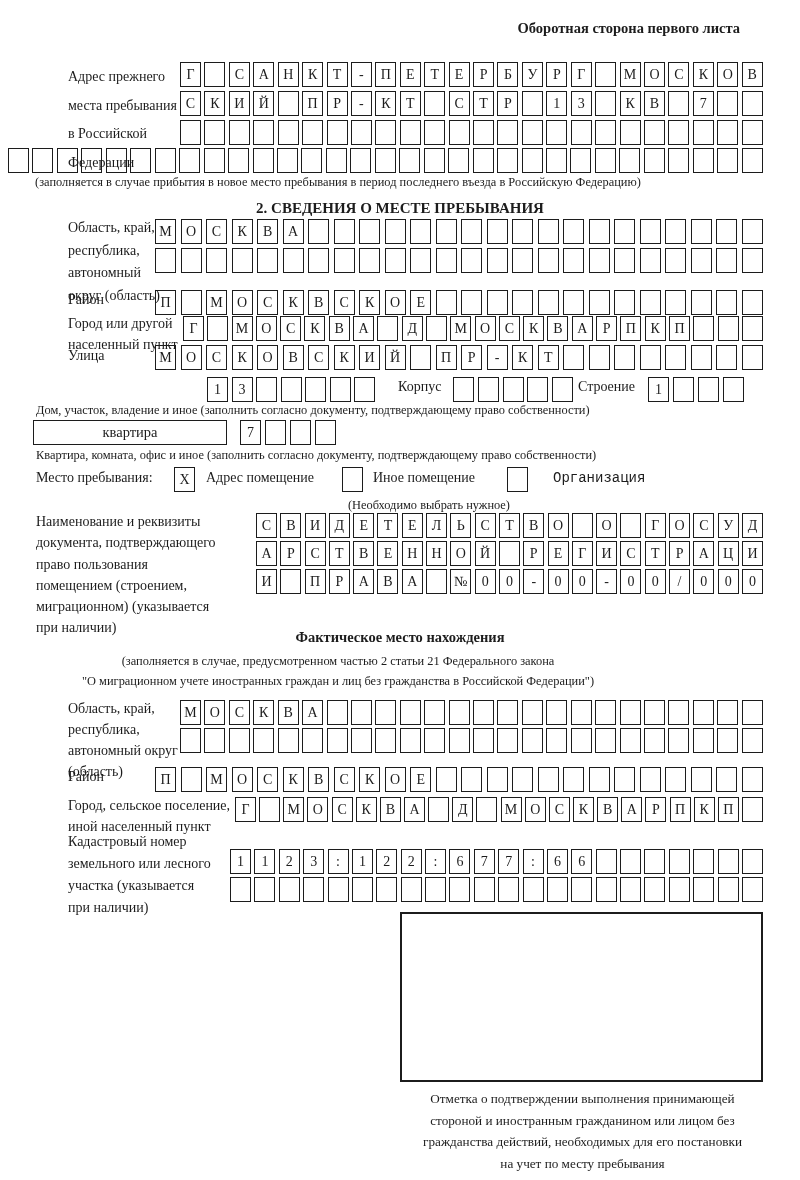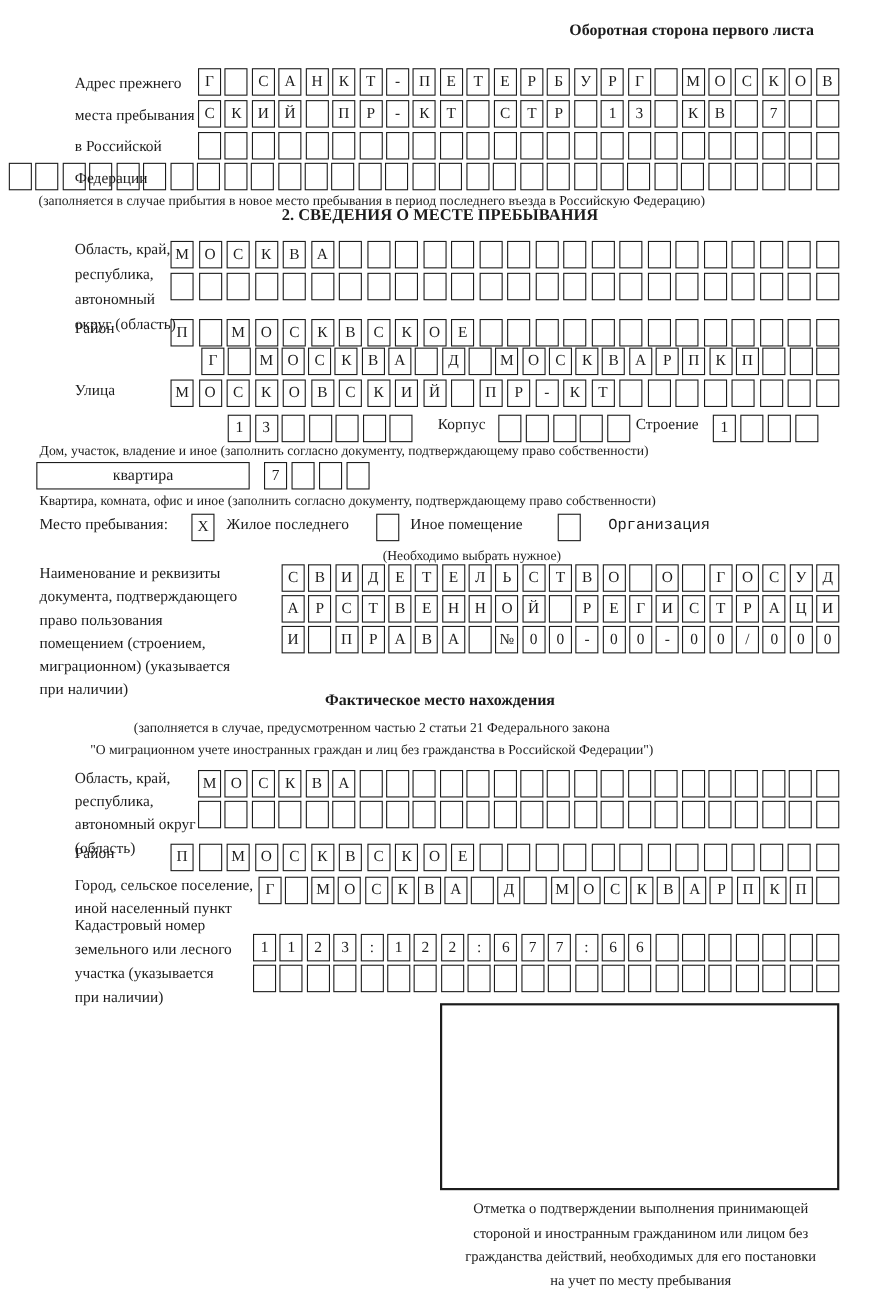--- a/index.html
+++ b/index.html
@@ -140,21 +140,21 @@
       <span class="cell"></span>
       <span class="cell"></span>
       <span class="cell"></span>
       <span class="cell"></span>
       <span class="cell"></span>
       <span class="cell"></span>
       <span class="cell"></span>
     </div>
   <div class="centernote" style="top:175px;">(заполняется в случае прибытия в новое место пребывания в период последнего въезда в Российскую Федерацию)</div>
 
-  <div class="title" style="top:188px;">2. СВЕДЕНИЯ О МЕСТЕ ПРЕБЫВАНИЯ</div>
+  <div class="title" style="top:200px;">2. СВЕДЕНИЯ О МЕСТЕ ПРЕБЫВАНИЯ</div>
 
   <div class="flabel" style="left:68px;top:217px;line-height:22.5px;">Область, край,
 республика,
 автономный
 округ (область)</div>
   <div class="cellrow" style="left:155px;top:219px;width:608px;">
       <span class="cell">М</span>
       <span class="cell">О</span>
       <span class="cell">С</span>
       <span class="cell">К</span>
@@ -227,20 +227,22 @@
       <span class="cell"></span>
       <span class="cell"></span>
       <span class="cell"></span>
       <span class="cell"></span>
       <span class="cell"></span>
       <span class="cell"></span>
       <span class="cell"></span>
       <span class="cell"></span>
     </div>
 
+  <div class="flabel" style="left:68px;top:314px;line-height:20.5px;">Город или другой
+населенный пункт</div>
   <div class="cellrow" style="left:183px;top:316px;width:580px;">
       <span class="cell">Г</span>
       <span class="cell"></span>
       <span class="cell">М</span>
       <span class="cell">О</span>
       <span class="cell">С</span>
       <span class="cell">К</span>
       <span class="cell">В</span>
       <span class="cell">А</span>
       <span class="cell"></span>
@@ -321,21 +323,21 @@
       <span class="cell"></span>
       <span class="cell"></span>
       <span class="cell"></span>
     </div>
   <div class="caption" style="left:36px;top:448px;">Квартира, комната, офис и иное (заполнить согласно документу, подтверждающему право собственности)</div>
 
   <div class="flabel" style="left:36px;top:470px;">Место пребывания:</div>
   <div class="cellrow" style="left:174px;top:467px;width:22px;">
       <span class="cell">X</span>
     </div>
-  <div class="flabel" style="left:206px;top:470px;">Жилое последнего</div>
+  <div class="flabel" style="left:206px;top:470px;">Адрес помещение</div>
   <div class="cellrow" style="left:342px;top:467px;width:22px;">
       <span class="cell"></span>
     </div>
   <div class="flabel" style="left:373px;top:470px;">Иное помещение</div>
   <div class="cellrow" style="left:507px;top:467px;width:22px;">
       <span class="cell"></span>
     </div>
   <div class="flabel" style="left:553px;top:470px;font-family:Liberation Mono, monospace;">Организация</div>
   <div class="caption" style="left:150px;top:498px;width:360px;text-align:right;">(Необходимо выбрать нужное)</div>
 

